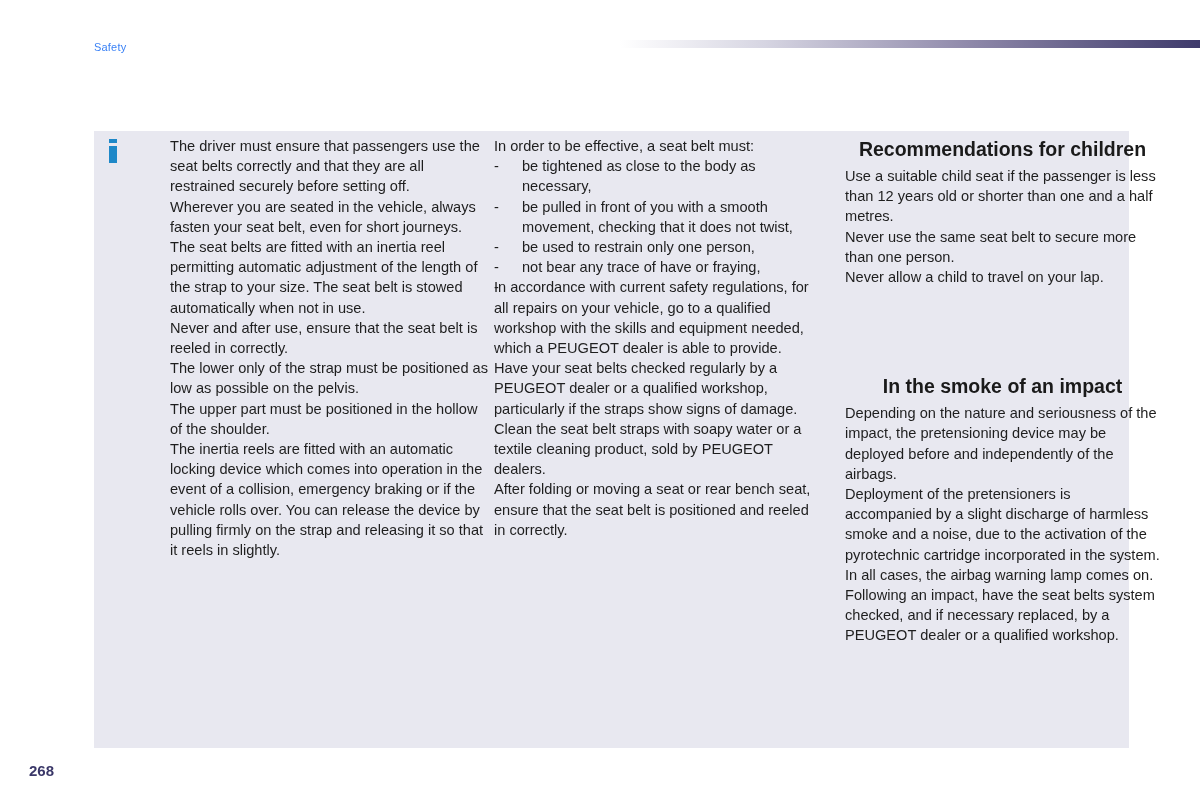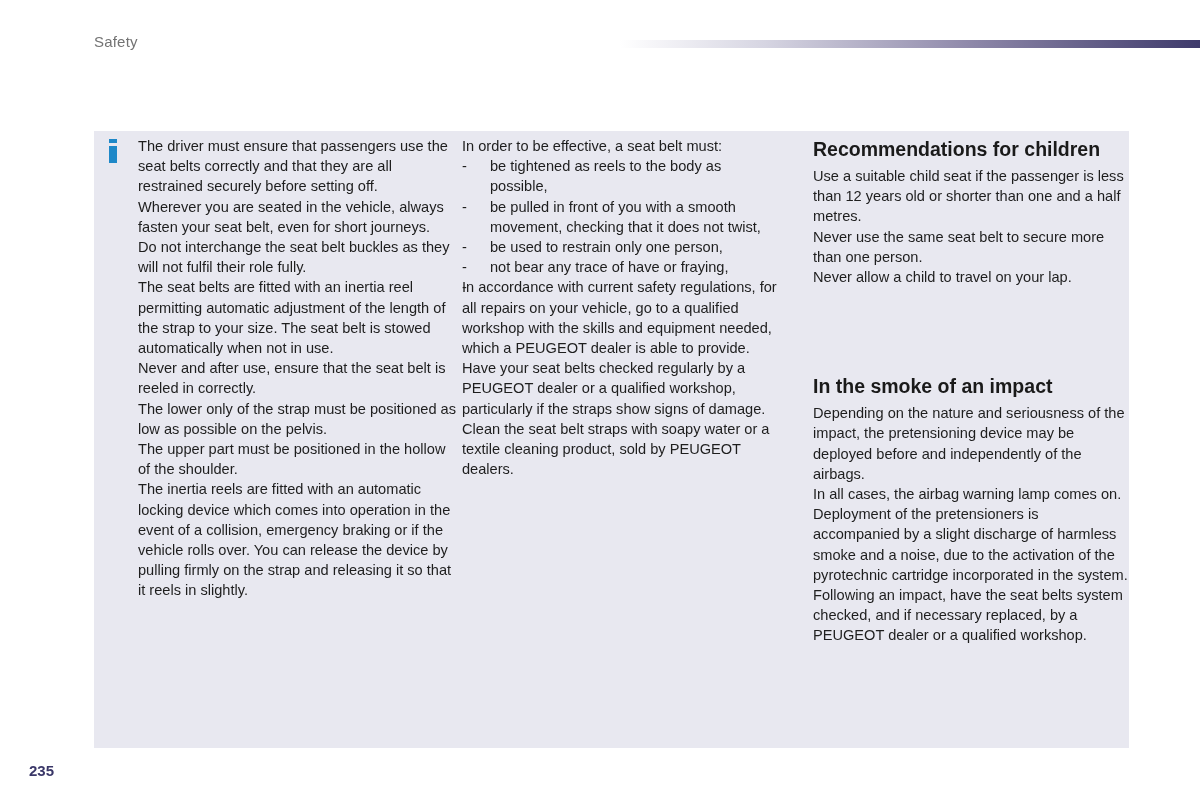--- a/index.html
+++ b/index.html
@@ -11,23 +11,23 @@
       width: 1200px;
       height: 800px;
       position: relative;
       overflow: hidden;
       font-family: "Liberation Sans", sans-serif;
       color: #222222;
     }
     .section-title {
       position: absolute;
       left: 94px;
-      top: 33px;
-      font-size: 15px;
-      color: #737373;
+      top: 41px;
+      font-size: 11px;
+      color: #3b82f6;
       letter-spacing: 0.2px;
     }
     .header-bar {
       position: absolute;
       left: 620px;
       top: 40px;
       width: 580px;
       height: 8px;
       background: linear-gradient(to right, rgba(255,255,255,1) 0%, #d6d5e2 25%, #8f89aa 60%, #3e3a6b 100%);
     }
@@ -60,20 +60,21 @@
       top: 7px;
       width: 8px;
       height: 17px;
       background: #1e88c8;
     }
     .col {
       position: absolute;
       font-size: 14.6px;
       line-height: 20.2px;
       color: #1e1e1e;
+      margin-left: 32px;
     }
     .col p {
       margin: 0;
     }
     .col1 {
       left: 138px;
       top: 136px;
       width: 320px;
     }
     .col2 {
@@ -99,20 +100,21 @@
       position: absolute;
       left: 0;
       top: 0;
     }
     h2 {
       margin: 0;
       font-size: 19.5px;
       font-weight: bold;
       color: #1a1a1a;
       line-height: 26px;
+      text-align: center;
     }
     .h-children {
       margin-bottom: 4px;
     }
     .h-impact {
       margin-top: 86px;
       margin-bottom: 4px;
     }
     .bold {
       font-weight: normal;
@@ -135,48 +137,48 @@
 <div class="content-box"></div>
 
 <div class="info-icon">
   <div class="dot"></div>
   <div class="stem"></div>
 </div>
 
 <div class="col col1">
   <p>The driver must ensure that passengers use the seat belts correctly and that they are all restrained securely before setting off.</p>
   <p>Wherever you are seated in the vehicle, always fasten your seat belt, even for short journeys.</p>
-  <p>Do not interchange the seat belt buckles as they will not fulfil their role fully.</p>
   <p>The seat belts are fitted with an inertia reel permitting automatic adjustment of the length of the strap to your size. The seat belt is stowed automatically when not in use.</p>
   <p>Never and after use, ensure that the seat belt is reeled in correctly.</p>
   <p>The lower only of the strap must be positioned as low as possible on the pelvis.</p>
   <p>The upper part must be positioned in the hollow of the shoulder.</p>
   <p>The inertia reels are fitted with an automatic locking device which comes into operation in the event of a collision, emergency braking or if the vehicle rolls over. You can release the device by pulling firmly on the strap and releasing it so that it reels in slightly.</p>
 </div>
 
 <div class="col col2">
   <p>In order to be effective, a seat belt must:</p>
   <ul class="dash-list">
-    <li><span class="dash">-</span><span>be tightened as reels to the body as possible,</span></li>
+    <li><span class="dash">-</span><span>be tightened as close to the body as necessary,</span></li>
     <li><span class="dash">-</span><span>be pulled in front of you with a smooth movement, checking that it does not twist,</span></li>
     <li><span class="dash">-</span><span>be used to restrain only one person,</span></li>
     <li><span class="dash">-</span><span>not bear any trace of have or fraying,</span></li>
     <li><span class="dash">-</span></li>
   </ul>
   <p>In accordance with current safety regulations, for all repairs on your vehicle, go to a qualified workshop with the skills and equipment needed, which a PEUGEOT dealer is able to provide.</p>
   <p>Have your seat belts checked regularly by a PEUGEOT dealer or a qualified workshop, particularly if the straps show signs of damage.</p>
   <p>Clean the seat belt straps with soapy water or a textile cleaning product, sold by PEUGEOT dealers.</p>
+  <p>After folding or moving a seat or rear bench seat, ensure that the seat belt is positioned and reeled in correctly.</p>
 </div>
 
 <div class="col col3">
   <h2 class="h-children">Recommendations for children</h2>
   <p>Use a suitable child seat if the passenger is less than 12 years old or shorter than one and a half metres.</p>
   <p>Never use the same seat belt to secure more than one person.</p>
   <p>Never allow a child to travel on your lap.</p>
 
   <h2 class="h-impact">In the smoke of an impact</h2>
   <p><span class="bold">Depending on the nature and seriousness of the impact</span><span>, the pretensioning device may be deployed before and independently of the airbags.</span></p>
+  <p>Deployment of the pretensioners is accompanied by a slight discharge of harmless smoke and a noise, due to the activation of the pyrotechnic cartridge incorporated in the system.</p>
   <p>In all cases, the airbag warning lamp comes on.</p>
-  <p>Deployment of the pretensioners is accompanied by a slight discharge of harmless smoke and a noise, due to the activation of the pyrotechnic cartridge incorporated in the system.</p>
   <p>Following an impact, have the seat belts system checked, and if necessary replaced, by a PEUGEOT dealer or a qualified workshop.</p>
 </div>
 
-<div class="page-number">235</div>
+<div class="page-number">268</div>
 
 </body></html>

